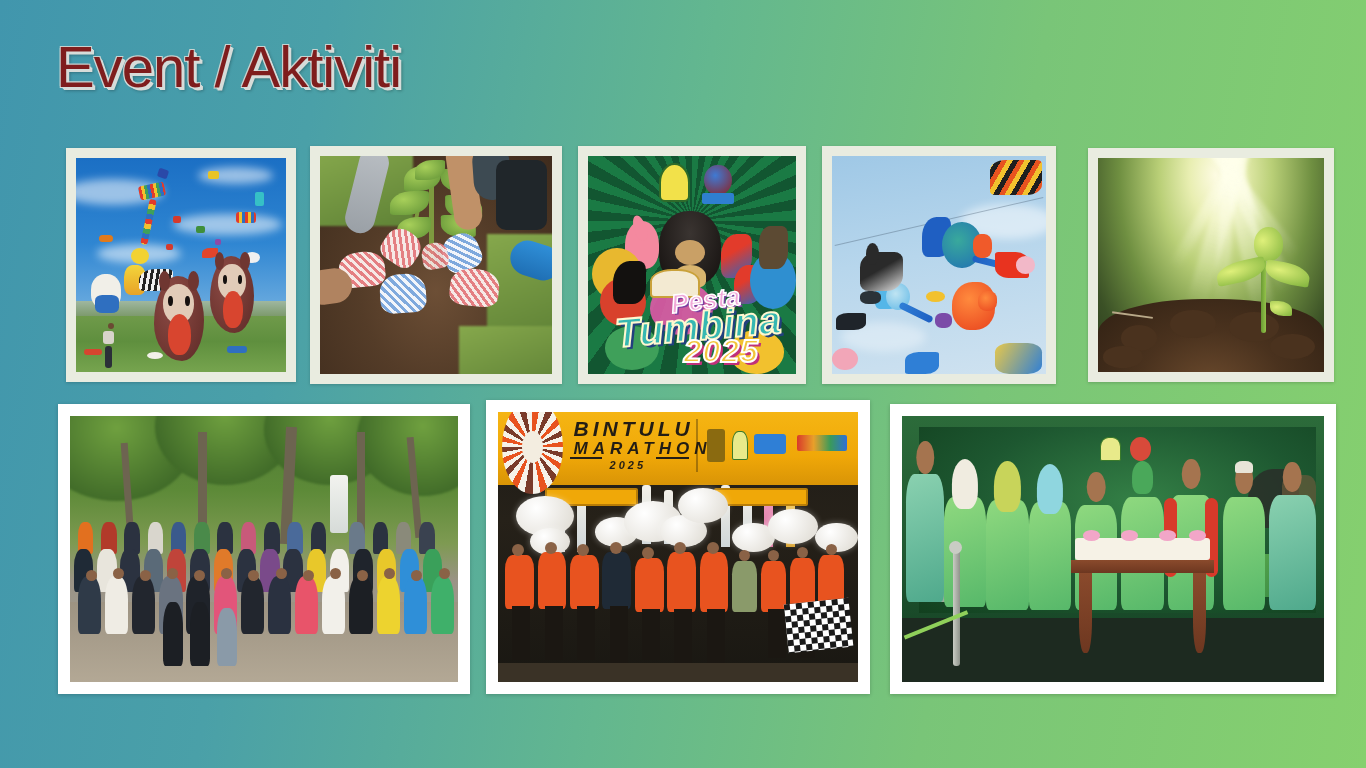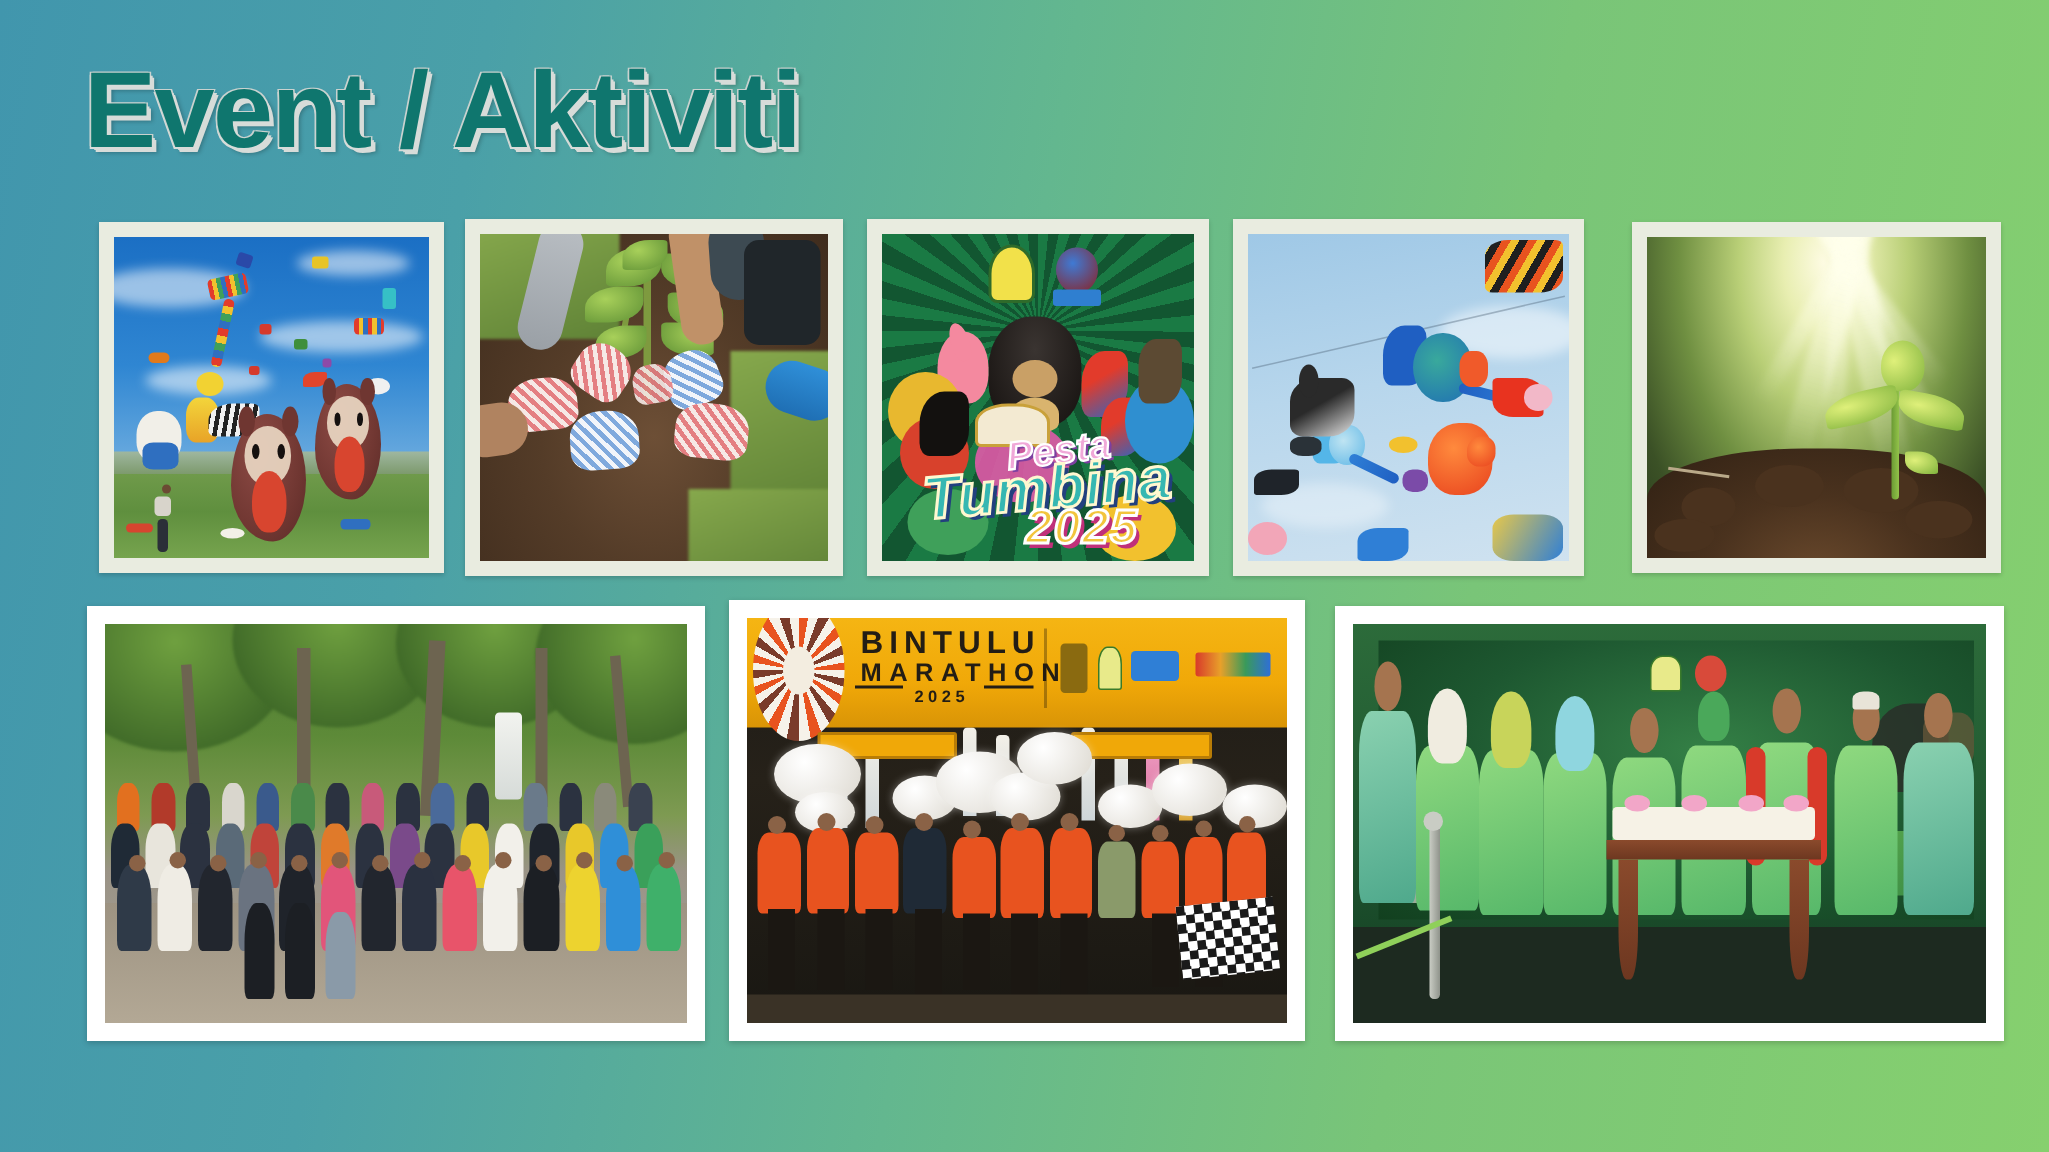--- a/index.html
+++ b/index.html
@@ -6,22 +6,22 @@
   html, body { width:1366px; height:768px; overflow:hidden; }
   body {
     font-family:"Liberation Sans", sans-serif;
     background:linear-gradient(100deg,#4196ad 0%,#4aa0a8 22%,#63b78f 48%,#79c578 70%,#86d06e 100%);
   }
   .slide { position:relative; width:1366px; height:768px; }
 
   
   .page-title {
     position:absolute; left:56px; top:38px;
-    font-size:72px; font-weight:bold; letter-spacing:-1px;
-    color:#0f766e; line-height:1;
+    font-size:58px; font-weight:normal; letter-spacing:-1px;
+    color:#7f1d1d; line-height:1;
     text-shadow:
       2px 2px 0 #d7dcd9, 3px 3px 0 #d7dcd9,
       -1px -1px 0 #c9d2cf, 1px -1px 0 #c9d2cf,
       -1px 1px 0 #d7dcd9, 4px 4px 3px rgba(0,0,0,0.25);
   }
 
   
   .card { position:absolute; overflow:hidden; }
   .card .photo { width:100%; height:100%; position:relative; overflow:hidden; }
   .row1 .card { background:#e9ece0; padding:10px; box-shadow:0 1px 3px rgba(0,0,0,.18); }
@@ -106,21 +106,21 @@
   .tree-canopy { position:absolute; top:0; background:radial-gradient(ellipse at 50% 40%,#6fa03f,#2f5720); border-radius:50%; filter:blur(1px); }
   .trunk { position:absolute; background:#6d6450; }
   .pavement { position:absolute; left:0; right:0; bottom:0; height:30%; background:linear-gradient(180deg,#9d9382,#b3a895); }
   .crowd-row { position:absolute; left:0; right:0; }
   .person { position:absolute; border-radius:40% 40% 12% 12%; }
   .head-dot { position:absolute; background:#8a6246; border-radius:50%; }
 
   
   .night-bg { position:absolute; inset:0; background:linear-gradient(180deg,#1d1b17 0%,#262119 40%,#191712 100%); }
   .arch-banner { position:absolute; left:0; right:0; top:0; height:27%;
-     background:linear-gradient(180deg,#f5b513 0%,#f0a808 60%,#d99406 100%); }
+     background:linear-gradient(180deg,#f5b513 0%,#f0a808 60%,#d99406 100%);font-style:italic; }
   .sunburst { position:absolute; border-radius:50%;
      background:repeating-conic-gradient(from 0deg at 50% 50%,
         #e8531f 0deg 10deg, #f6f2e9 10deg 20deg, #7a3b2a 20deg 30deg, #f6f2e9 30deg 40deg); }
   .sunburst::after { content:""; position:absolute; left:33%; top:33%; width:34%; height:34%; border-radius:50%; background:#f3ede0; }
   .banner-title { position:absolute; color:#231d15; font-weight:bold; letter-spacing:4px; line-height:1; }
   .sponsor-chip { position:absolute; }
   .balloon { position:absolute; border-radius:50%; background:radial-gradient(circle at 35% 30%,#ffffff,#dcd8cf); box-shadow:0 0 6px rgba(255,255,255,.35); }
   .runner-body { position:absolute; background:#e8531f; border-radius:26% 26% 10% 10%; }
   .runner-leg { position:absolute; background:#1b1712; }
   .flag-checker { position:absolute;

